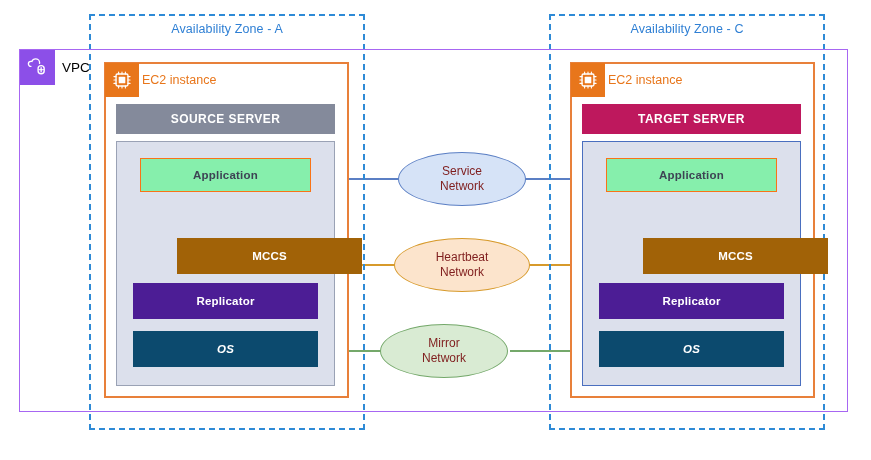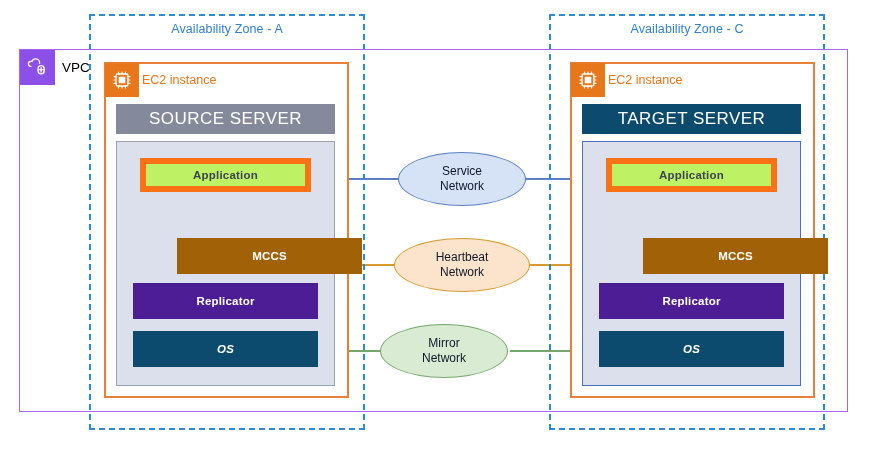--- a/index.html
+++ b/index.html
@@ -65,58 +65,58 @@
     color:#E8761B;
     font-size:12.5px;
     line-height:34px;
   }
 
   
   .srv-bar{
     position:absolute;
     display:flex;align-items:center;justify-content:center;
     color:#ffffff;
-    font-size:17px;
-    font-weight:normal;
+    font-size:12px;
+    font-weight:bold;
     letter-spacing:.45px;
     box-sizing:border-box;
   }
   .srv-bar.source{background:#848A9B;}
-  .srv-bar.target{background:#0c4a6e;}
+  .srv-bar.target{background:#be185d;}
 
   
   .stack{
     position:absolute;
     background:#DCE0EC;
     box-sizing:border-box;
   }
   .stack.left{border:1px solid #9aa2b5;}
   .stack.right{border:1.4px solid #4a6fbf;}
 
   .comp{
     position:absolute;
     display:flex;align-items:center;justify-content:center;
     font-size:11.5px;
     font-weight:bold;
     box-sizing:border-box;
     letter-spacing:.2px;
   }
-  .comp.app{background:#bef264;border:6px solid #f97316;color:#3d4454;}
+  .comp.app{background:#86efac;border:1px solid #f97316;color:#3d4454;}
   .comp.mccs{background:#a16207;color:#ffffff;margin-left:44px;}
   .comp.repl{background:#4c1d95;color:#ffffff;}
   .comp.os{background:#0c4a6e;color:#ffffff;font-style:italic;}
 
   
   .net{
     position:absolute;
     border-radius:50%;
     display:flex;align-items:center;justify-content:center;
     text-align:center;
     font-size:12px;
-    color:#0f172a;
+    color:#7f1d1d;
     line-height:15px;
     box-sizing:border-box;
   }
   .net.service  {background:#D6E3F7;border:1.4px solid #5B7FC4;}
   .net.heartbeat{background:#FCE4CC;border:1.4px solid #D79A2B;}
   .net.mirror   {background:#D9EBD3;border:1.4px solid #74A86A;}
 
   
   .wire{position:absolute;height:2px;}
   .wire.service  {background:#5B7FC4;}

